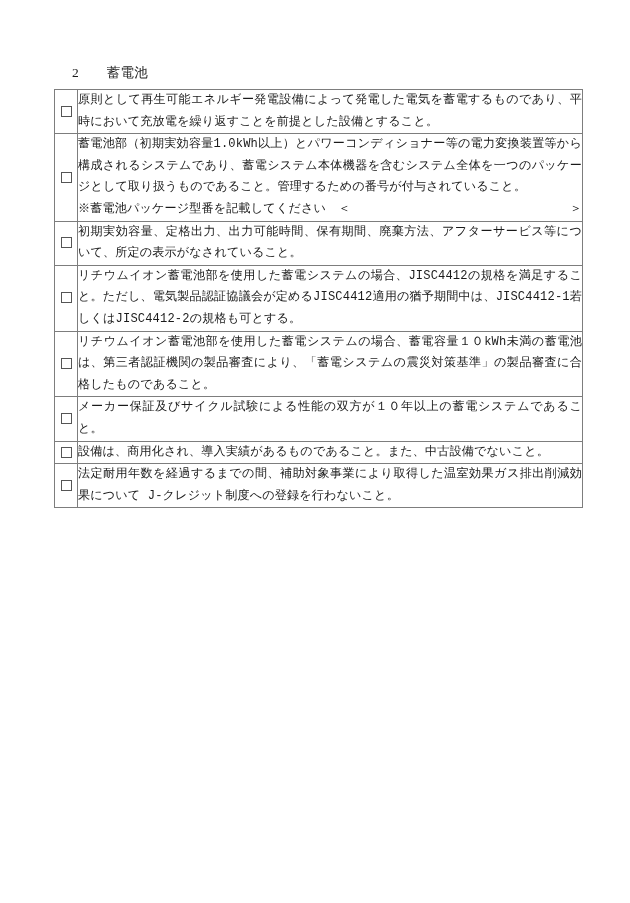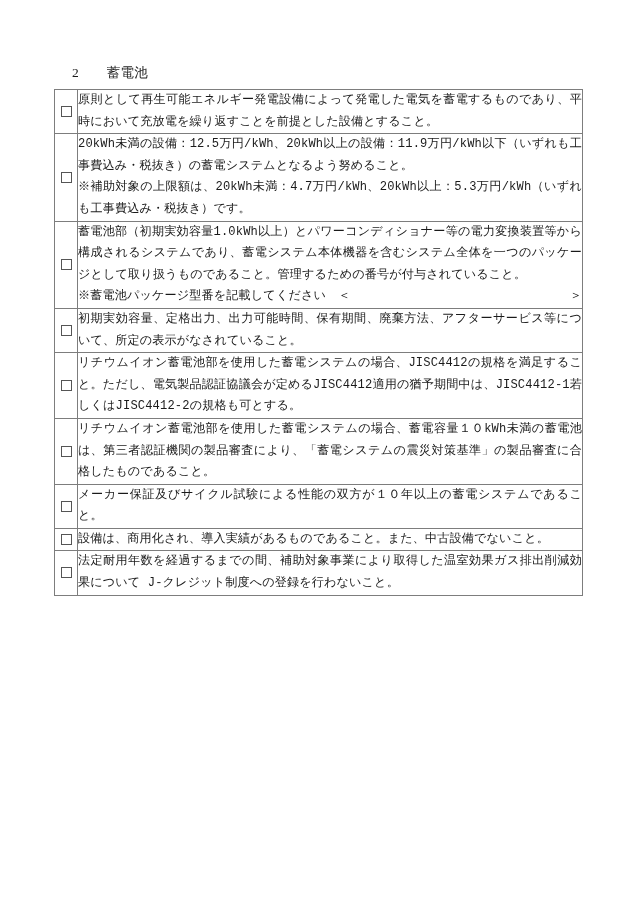--- a/index.html
+++ b/index.html
@@ -90,27 +90,20 @@
     <tbody>
         <tr>
           <td class="cb-cell"><span class="checkbox"></span></td>
           <td class="text-cell">
             <p>原則として再生可能エネルギー発電設備によって発電した電気を蓄電するものであり、平時において充放電を繰り返すことを前提とした設備とすること。</p>
           </td>
         </tr>
         <tr>
           <td class="cb-cell"><span class="checkbox"></span></td>
           <td class="text-cell">
-            <p>20kWh未満の設備：12.5万円/kWh、20kWh以上の設備：11.9万円/kWh以下（いずれも工事費込み・税抜き）の蓄電システムとなるよう努めること。</p>
-            <p>※補助対象の上限額は、20kWh未満：4.7万円/kWh、20kWh以上：5.3万円/kWh（いずれも工事費込み・税抜き）です。</p>
-          </td>
-        </tr>
-        <tr>
-          <td class="cb-cell"><span class="checkbox"></span></td>
-          <td class="text-cell">
             <p>蓄電池部（初期実効容量1.0kWh以上）とパワーコンディショナー等の電力変換装置等から構成されるシステムであり、蓄電システム本体機器を含むシステム全体を一つのパッケージとして取り扱うものであること。管理するための番号が付与されていること。</p>
             <p class="bracket-line"><span>※蓄電池パッケージ型番を記載してください　</span><span>＜</span><span class="bracket-fill"></span><span>＞</span></p>
           </td>
         </tr>
         <tr>
           <td class="cb-cell"><span class="checkbox"></span></td>
           <td class="text-cell">
             <p>初期実効容量、定格出力、出力可能時間、保有期間、廃棄方法、アフターサービス等について、所定の表示がなされていること。</p>
           </td>
         </tr>

